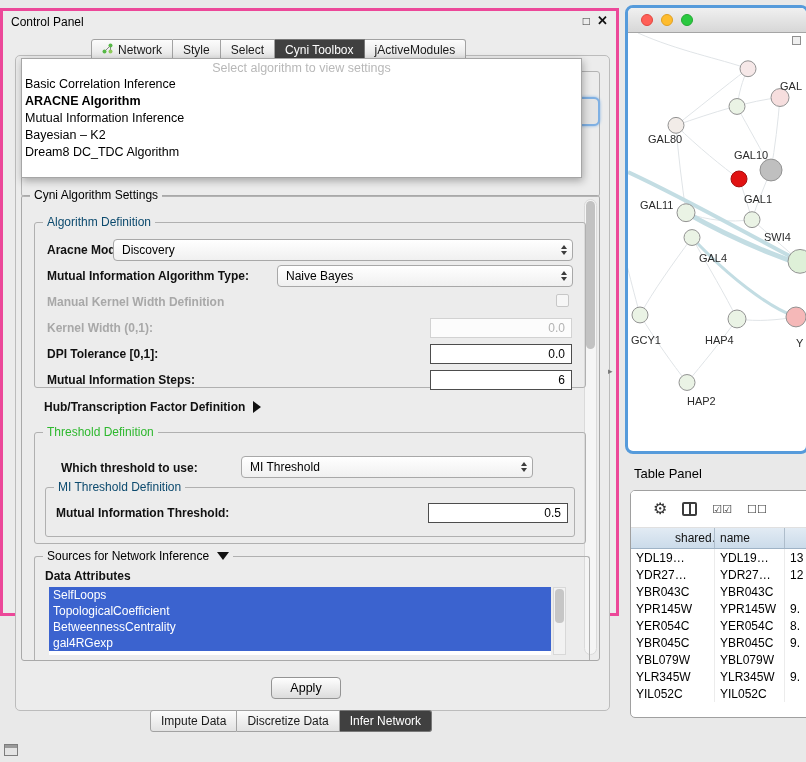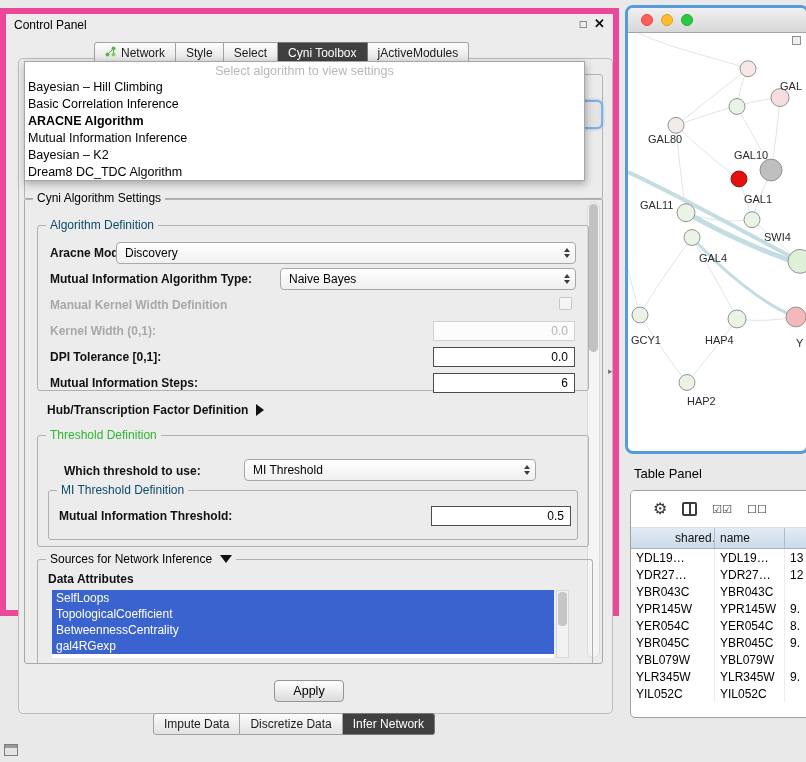--- a/index.html
+++ b/index.html
@@ -1,20 +1,20 @@
 <!DOCTYPE html>
 <html><head>
 <meta charset="utf-8">
 <style>
   *{box-sizing:border-box;margin:0;padding:0;}
   html,body{width:806px;height:762px;}
   body{background:#e9e9e9;font-family:"Liberation Sans",sans-serif;position:relative;overflow:hidden;-webkit-font-smoothing:antialiased;}
 
   
-  #control-panel{position:absolute;left:0;top:8px;width:619px;height:608px;background:#ececec;border:6px solid #ec4899;}
+  #control-panel{position:absolute;left:0;top:8px;width:619px;height:608px;background:#ececec;border:3px solid #ec4899;}
   #cp-title{position:absolute;left:8px;top:4px;font-size:12px;color:#000;}
   #cp-float{position:absolute;right:26px;top:3px;font-size:12px;color:#333;}
   #cp-close{position:absolute;right:8px;top:2px;font-size:13px;font-weight:bold;color:#111;}
 
   #top-tabs{position:absolute;left:88px;top:28px;height:22px;display:flex;z-index:5;}
   .tab{display:flex;align-items:center;gap:5px;padding:0 10px;font-size:12px;color:#1a1a1a;
        background:linear-gradient(#fcfcfc,#e2e2e2);border:1px solid #a2a2a2;border-left:none;height:22px;white-space:nowrap;}
   .tab:first-child{border-left:1px solid #a2a2a2;border-radius:3px 0 0 3px;}
   .tab:last-child{border-radius:0 3px 3px 0;}
   .tab.selected{background:#404040;color:#fff;border-color:#787878;}
@@ -131,21 +131,20 @@
       </div>
     </div>
 
   <div id="content-frame"></div>
   <div id="underlay-group"></div>
   <div id="mystery-btn"></div>
 
   <div id="algo-popup">
     <div class="popup-placeholder">Select algorithm to view settings</div>
     <div id="popup-items">
-        <div class="popup-item">Bayesian – Hill Climbing</div>
         <div class="popup-item">Basic Correlation Inference</div>
         <div class="popup-item selected">ARACNE Algorithm</div>
         <div class="popup-item">Mutual Information Inference</div>
         <div class="popup-item">Bayesian – K2</div>
         <div class="popup-item">Dream8 DC_TDC Algorithm</div>
       </div>
   </div>
 
   <div class="groupbox" id="settings-group">
     <span class="group-title">Cyni Algorithm Settings</span>

